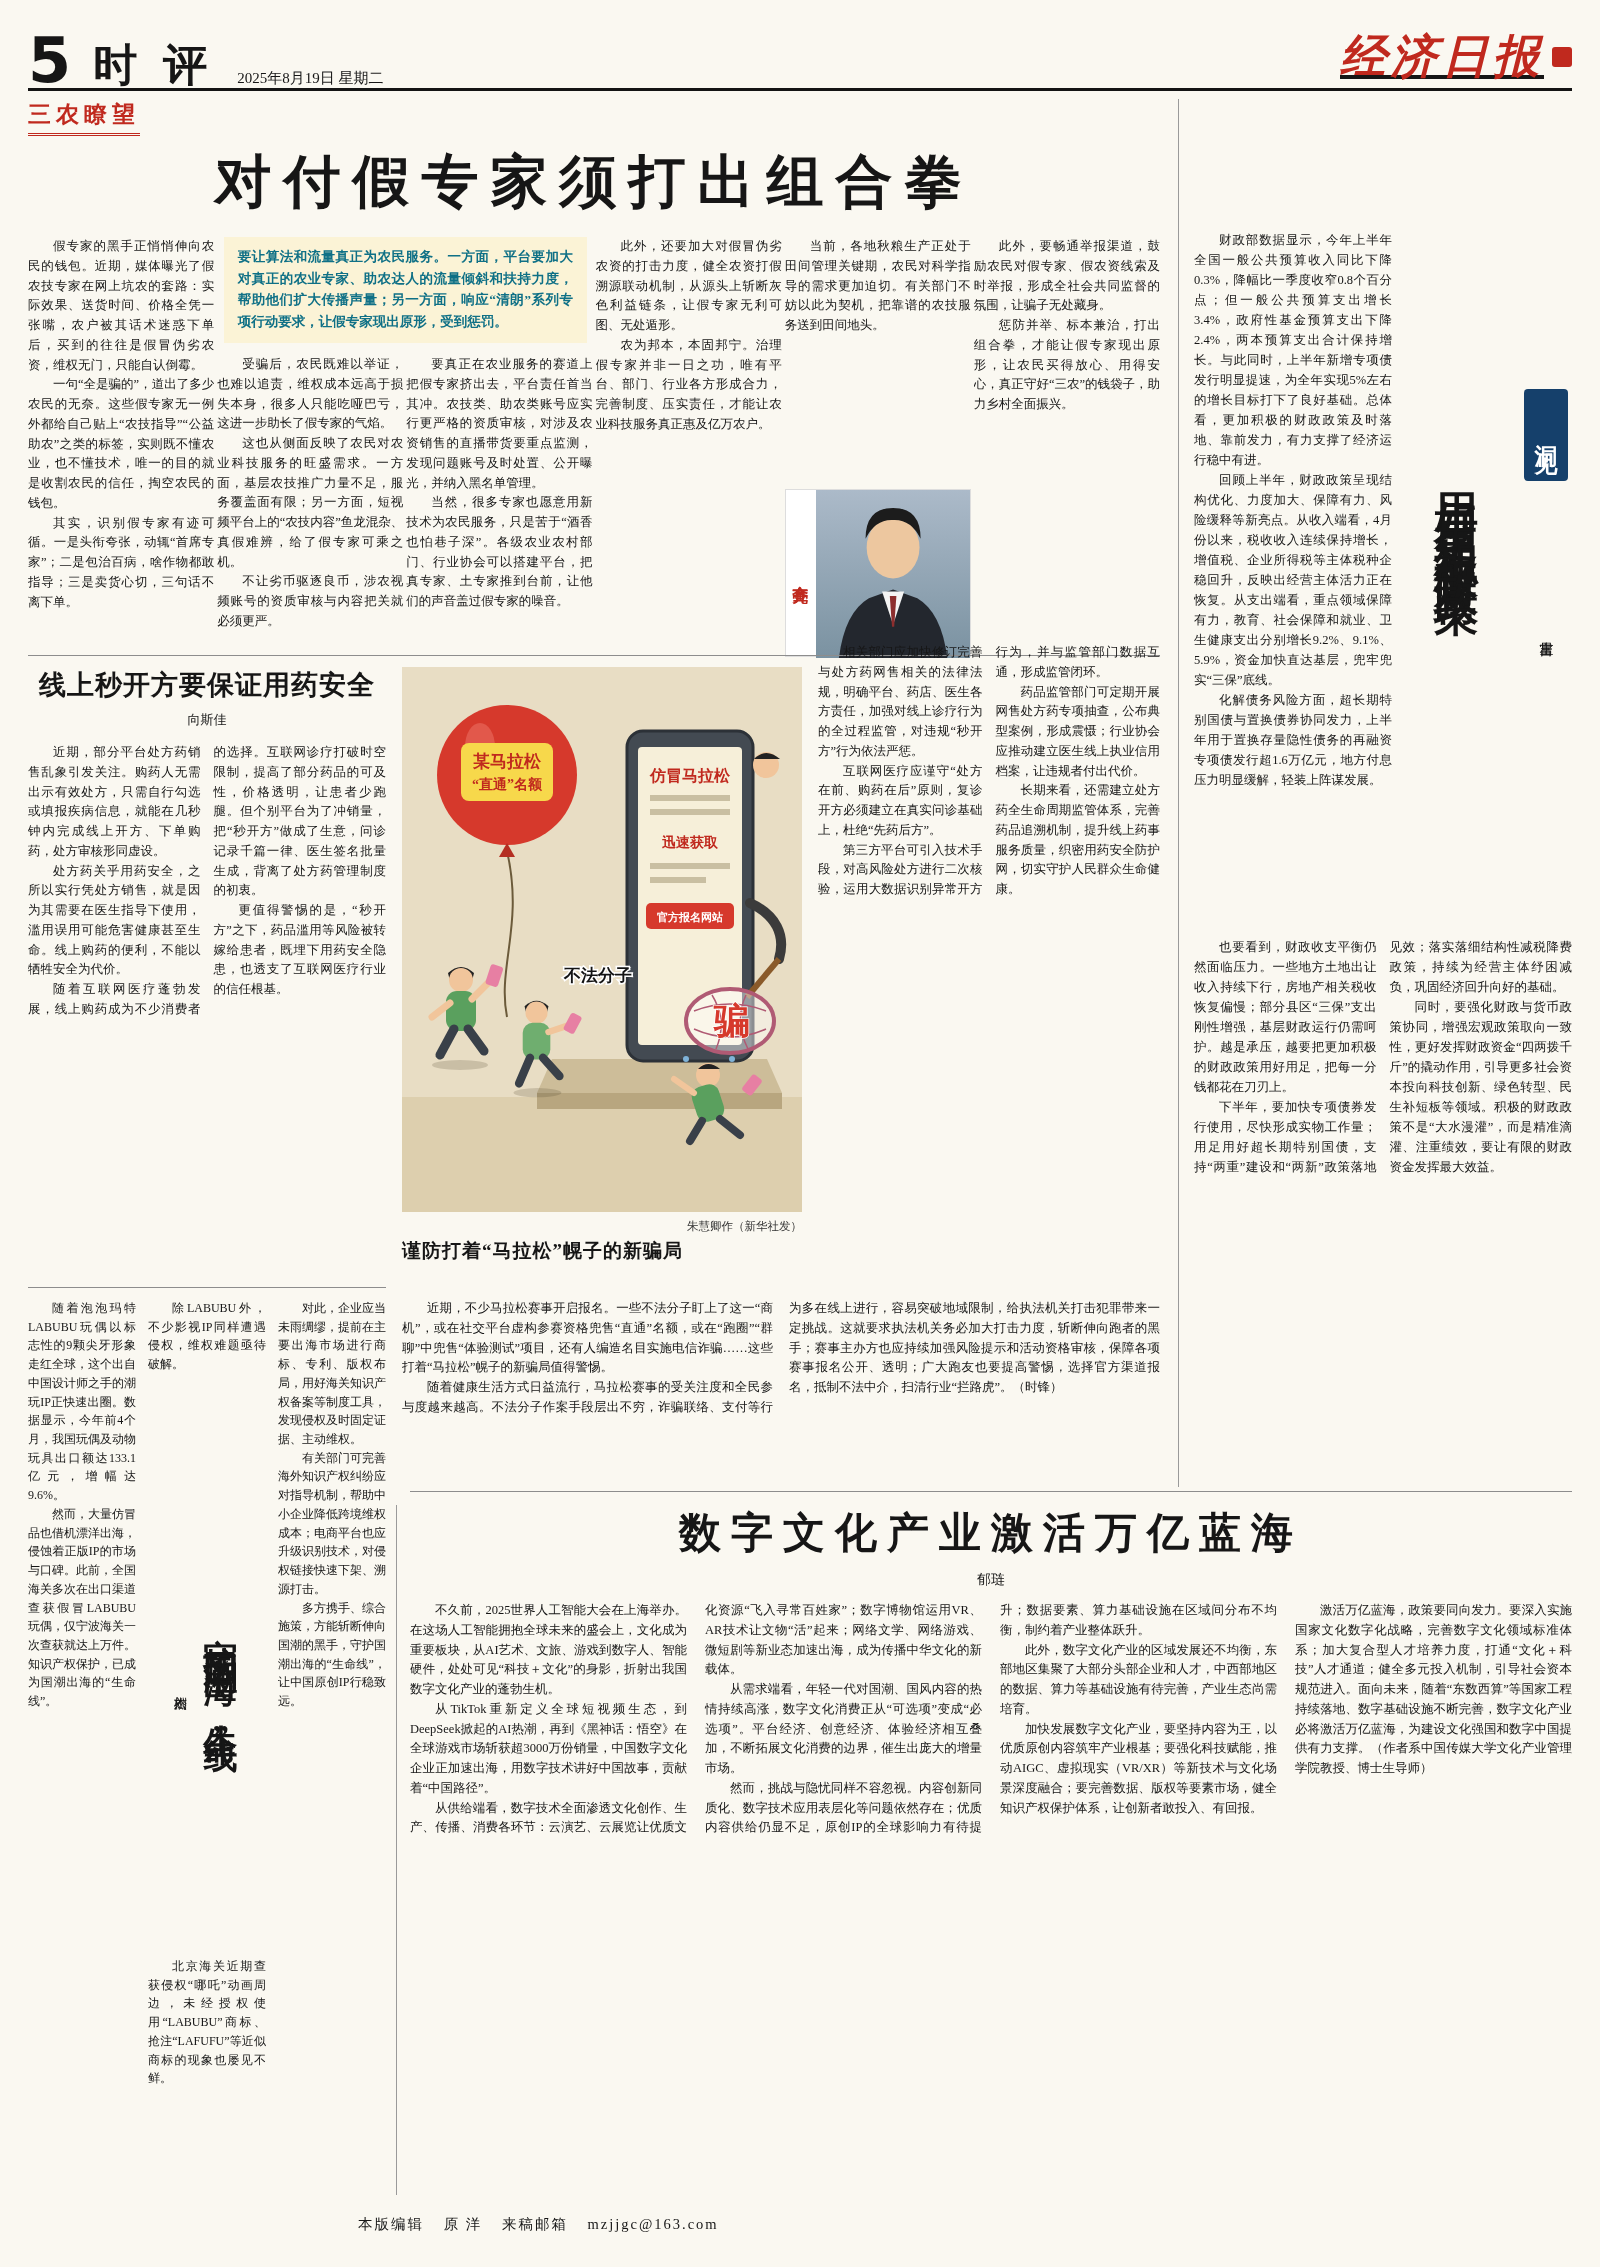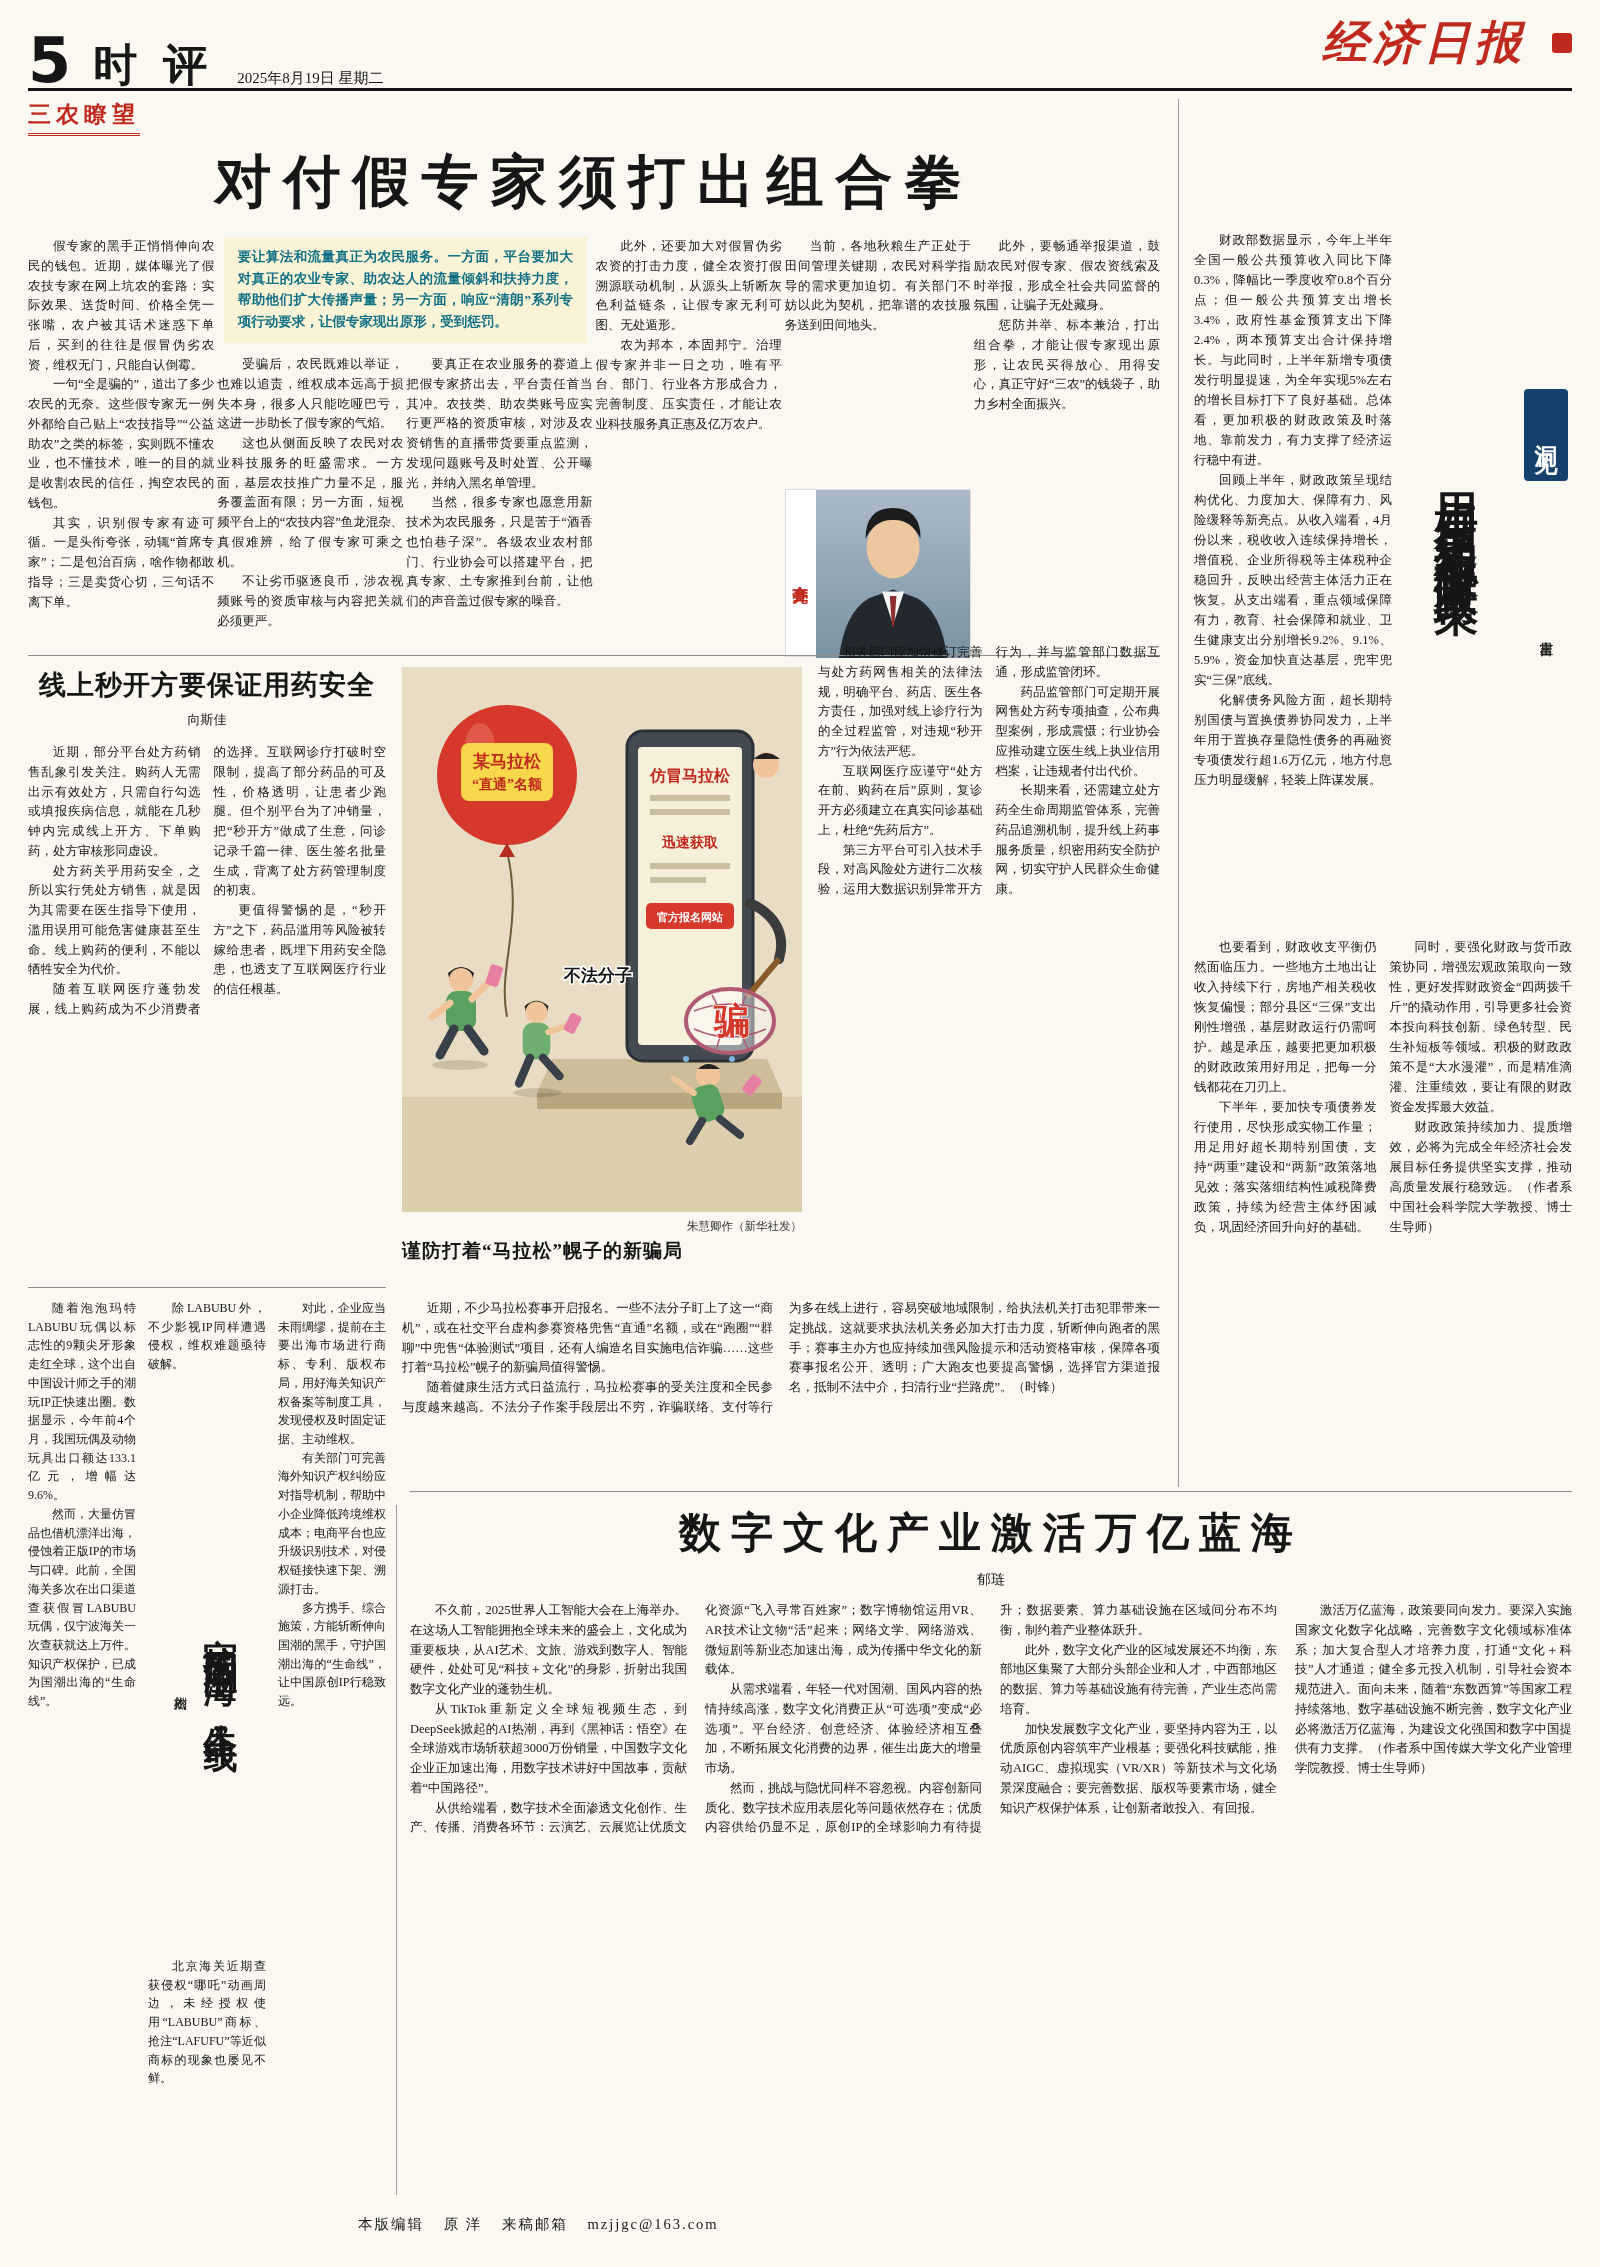--- a/index.html
+++ b/index.html
@@ -8,21 +8,21 @@
     position: relative; width: 1600px; height: 2267px; margin: 0 auto;
     background: #faf8f1; color:#161616; overflow: hidden;
     font-family: "Liberation Serif","DejaVu Serif",serif;
     padding: 0 28px;
   }
   
   header { display:flex; align-items:flex-end; height:88px; padding-top:14px; }
   .pg-num { font-size:62px; font-weight:900; line-height:.85; font-family:"DejaVu Sans",sans-serif; }
   .sec { font-size:44px; font-weight:900; letter-spacing:26px; margin-left:22px; line-height:1; }
   .date { font-size:15px; margin-left:4px; }
-  .hdr-right { margin-left:auto; display:flex; align-items:center; gap:26px; padding-bottom:14px; }
+  .hdr-right { margin-left:auto; display:flex; align-items:center; gap:8px; padding-bottom:0;text-decoration:underline; }
   .masthead { color:#c0291e; font-size:46px; font-weight:900; letter-spacing:5px; font-style:italic; }
   .seal { width:20px; height:20px; background:#c0291e; border-radius:3px; }
   .head-rule { border-top:3px solid #141414; }
   
   .content { position:relative; height:2152px; margin-top:8px; }
   .block { position:absolute; }
   .hrule { position:absolute; border-top:1px solid #8d8d8d; }
   .vrule { position:absolute; border-left:1px solid #9a9a9a; }
   p { margin:0; text-indent:2em; text-align:justify; }
   .bodytext { font-size:12.5px; line-height:1.58; overflow:hidden; }
@@ -325,21 +325,20 @@
         </div>
         <div class="f-side">
           <div class="f-badge vert">洞见</div>
           <div class="f-author vert">吉富星</div>
         </div>
       </div>
       <div class="f-body-bottom">
           <p>也要看到，财政收支平衡仍然面临压力。一些地方土地出让收入持续下行，房地产相关税收恢复偏慢；部分县区“三保”支出刚性增强，基层财政运行仍需呵护。越是承压，越要把更加积极的财政政策用好用足，把每一分钱都花在刀刃上。</p>
           <p>下半年，要加快专项债券发行使用，尽快形成实物工作量；用足用好超长期特别国债，支持“两重”建设和“两新”政策落地见效；落实落细结构性减税降费政策，持续为经营主体纾困减负，巩固经济回升向好的基础。</p>
           <p>同时，要强化财政与货币政策协同，增强宏观政策取向一致性，更好发挥财政资金“四两拨千斤”的撬动作用，引导更多社会资本投向科技创新、绿色转型、民生补短板等领域。积极的财政政策不是“大水漫灌”，而是精准滴灌、注重绩效，要让有限的财政资金发挥最大效益。</p>
-          <p>财政政策持续加力、提质增效，必将为完成全年经济社会发展目标任务提供坚实支撑，推动高质量发展行稳致远。（作者系中国社会科学院大学教授、博士生导师）</p>
         </div>
     </section>
 
     <div id="page-footer">
       <span>本版编辑</span>
       <span>原 洋</span>
       <span>来稿邮箱</span>
       <span>mzjjgc@163.com</span>
     </div>
 

